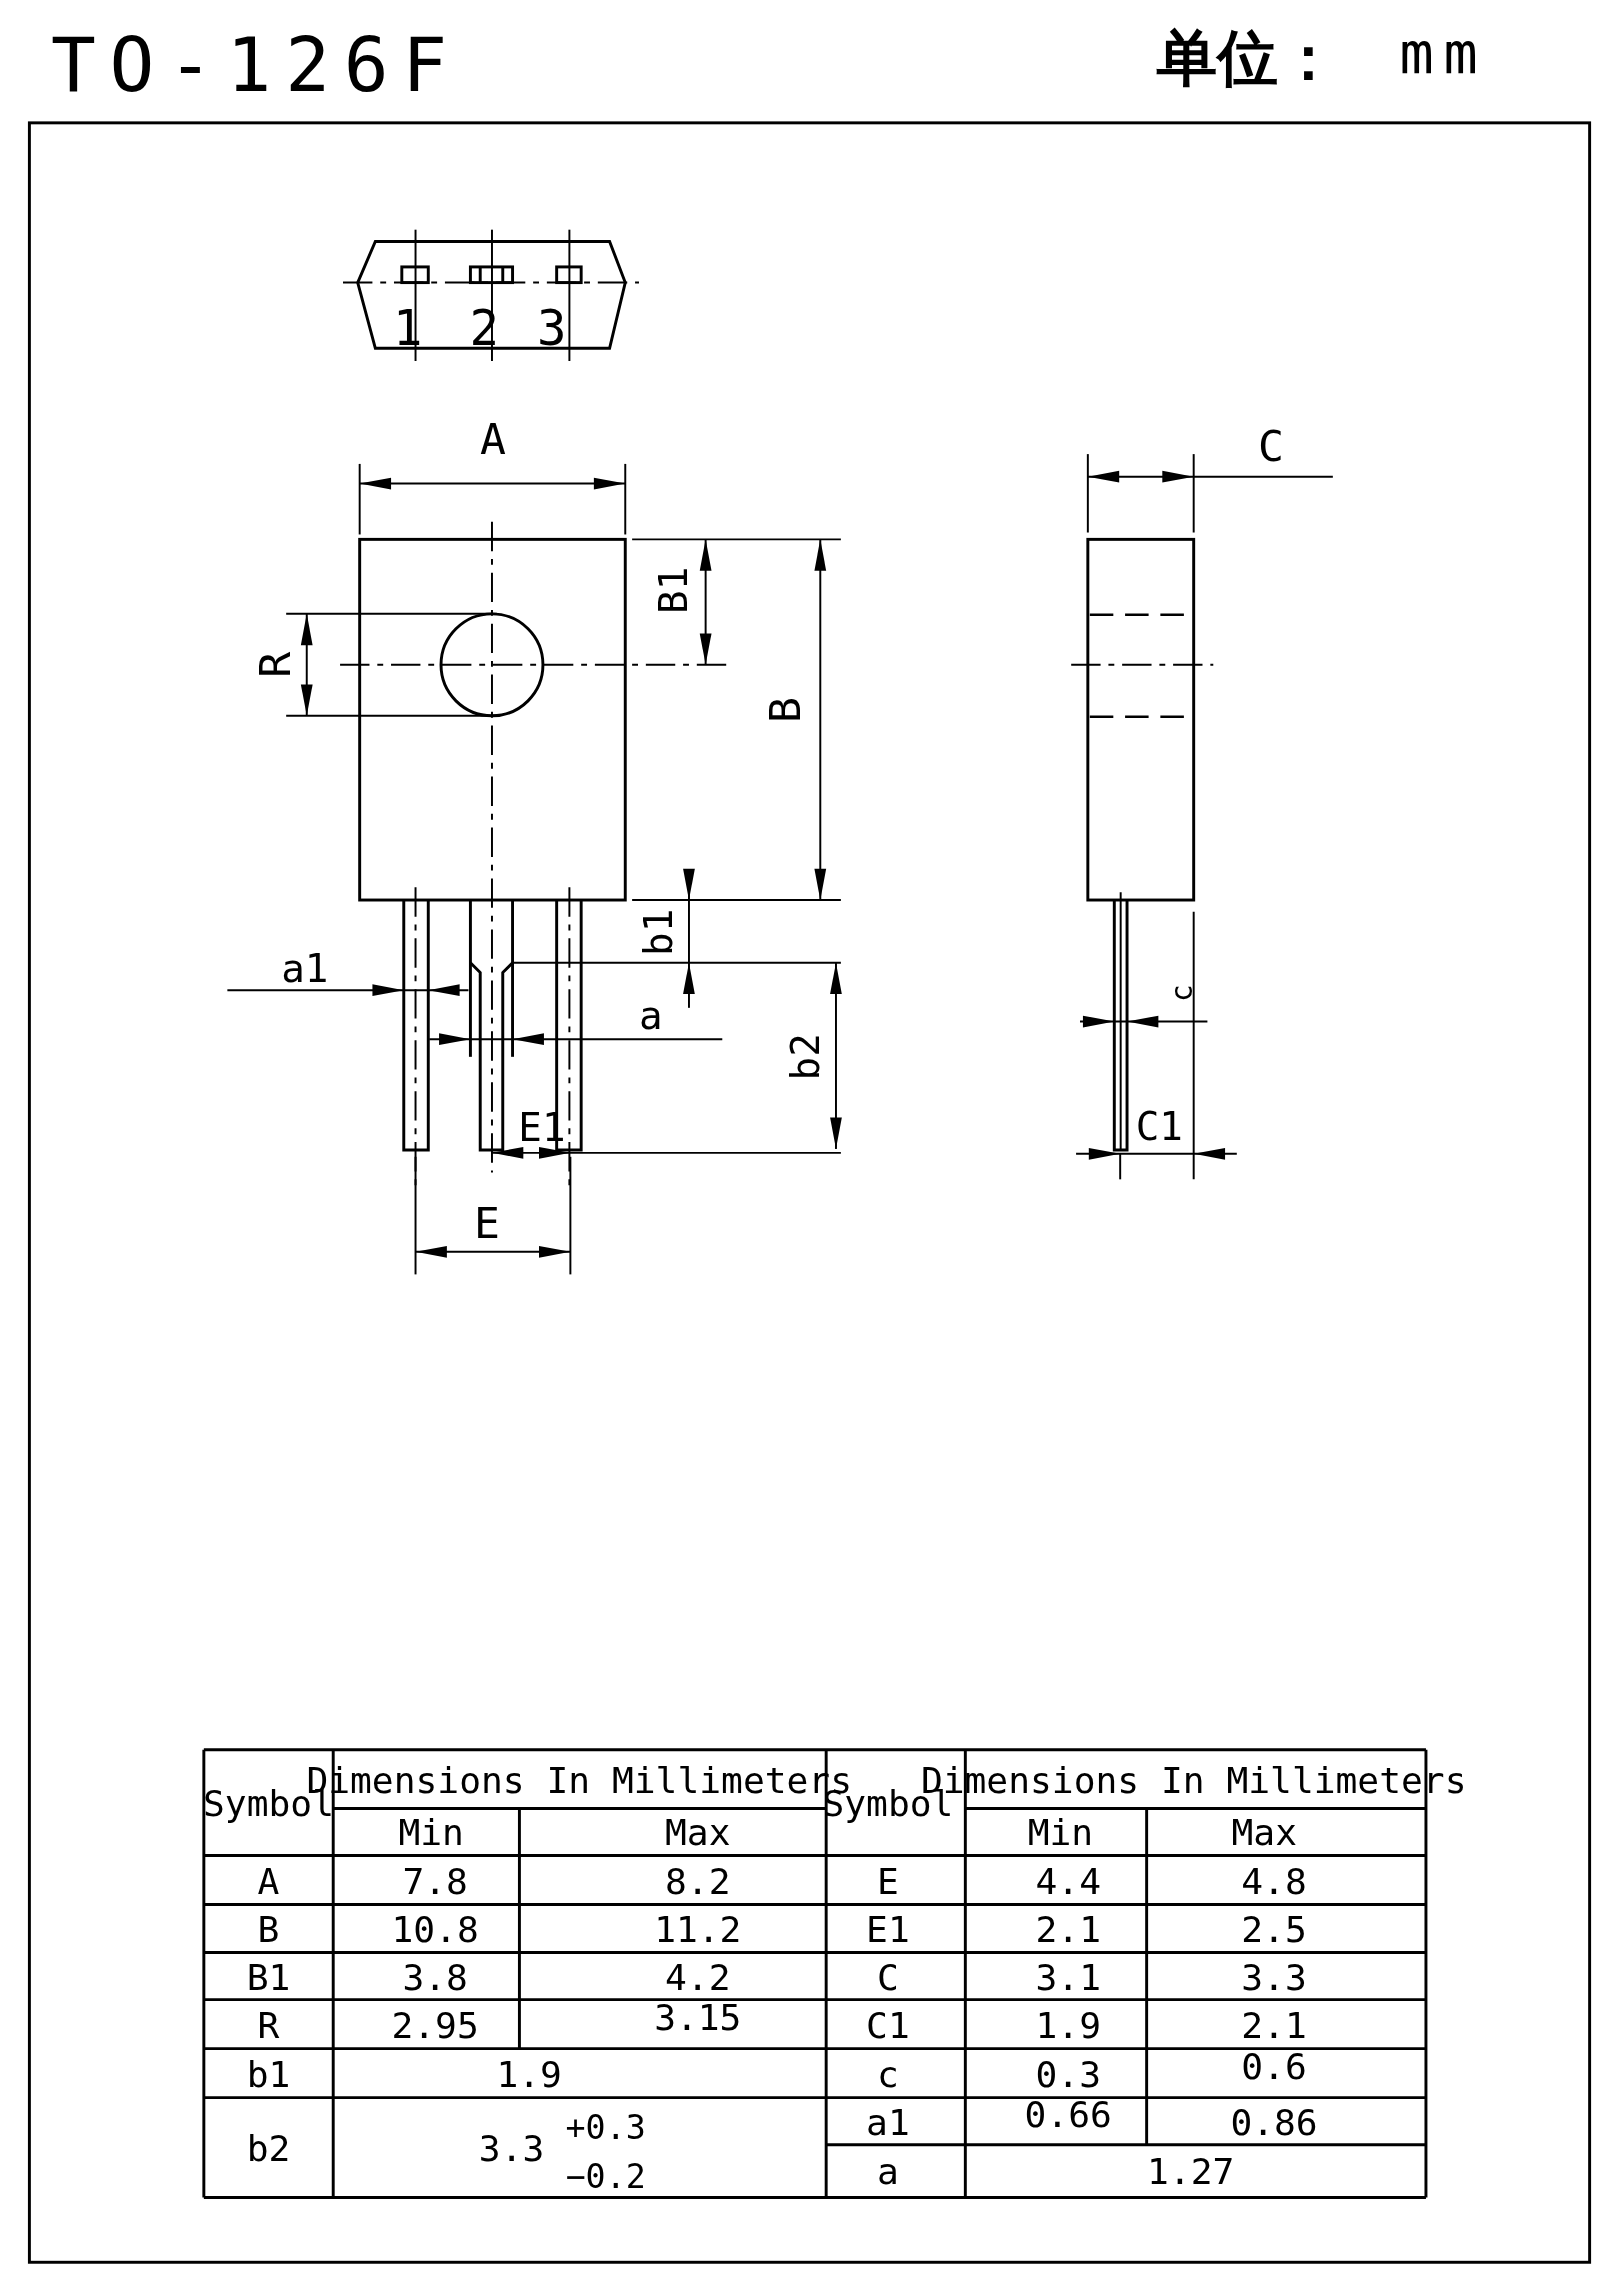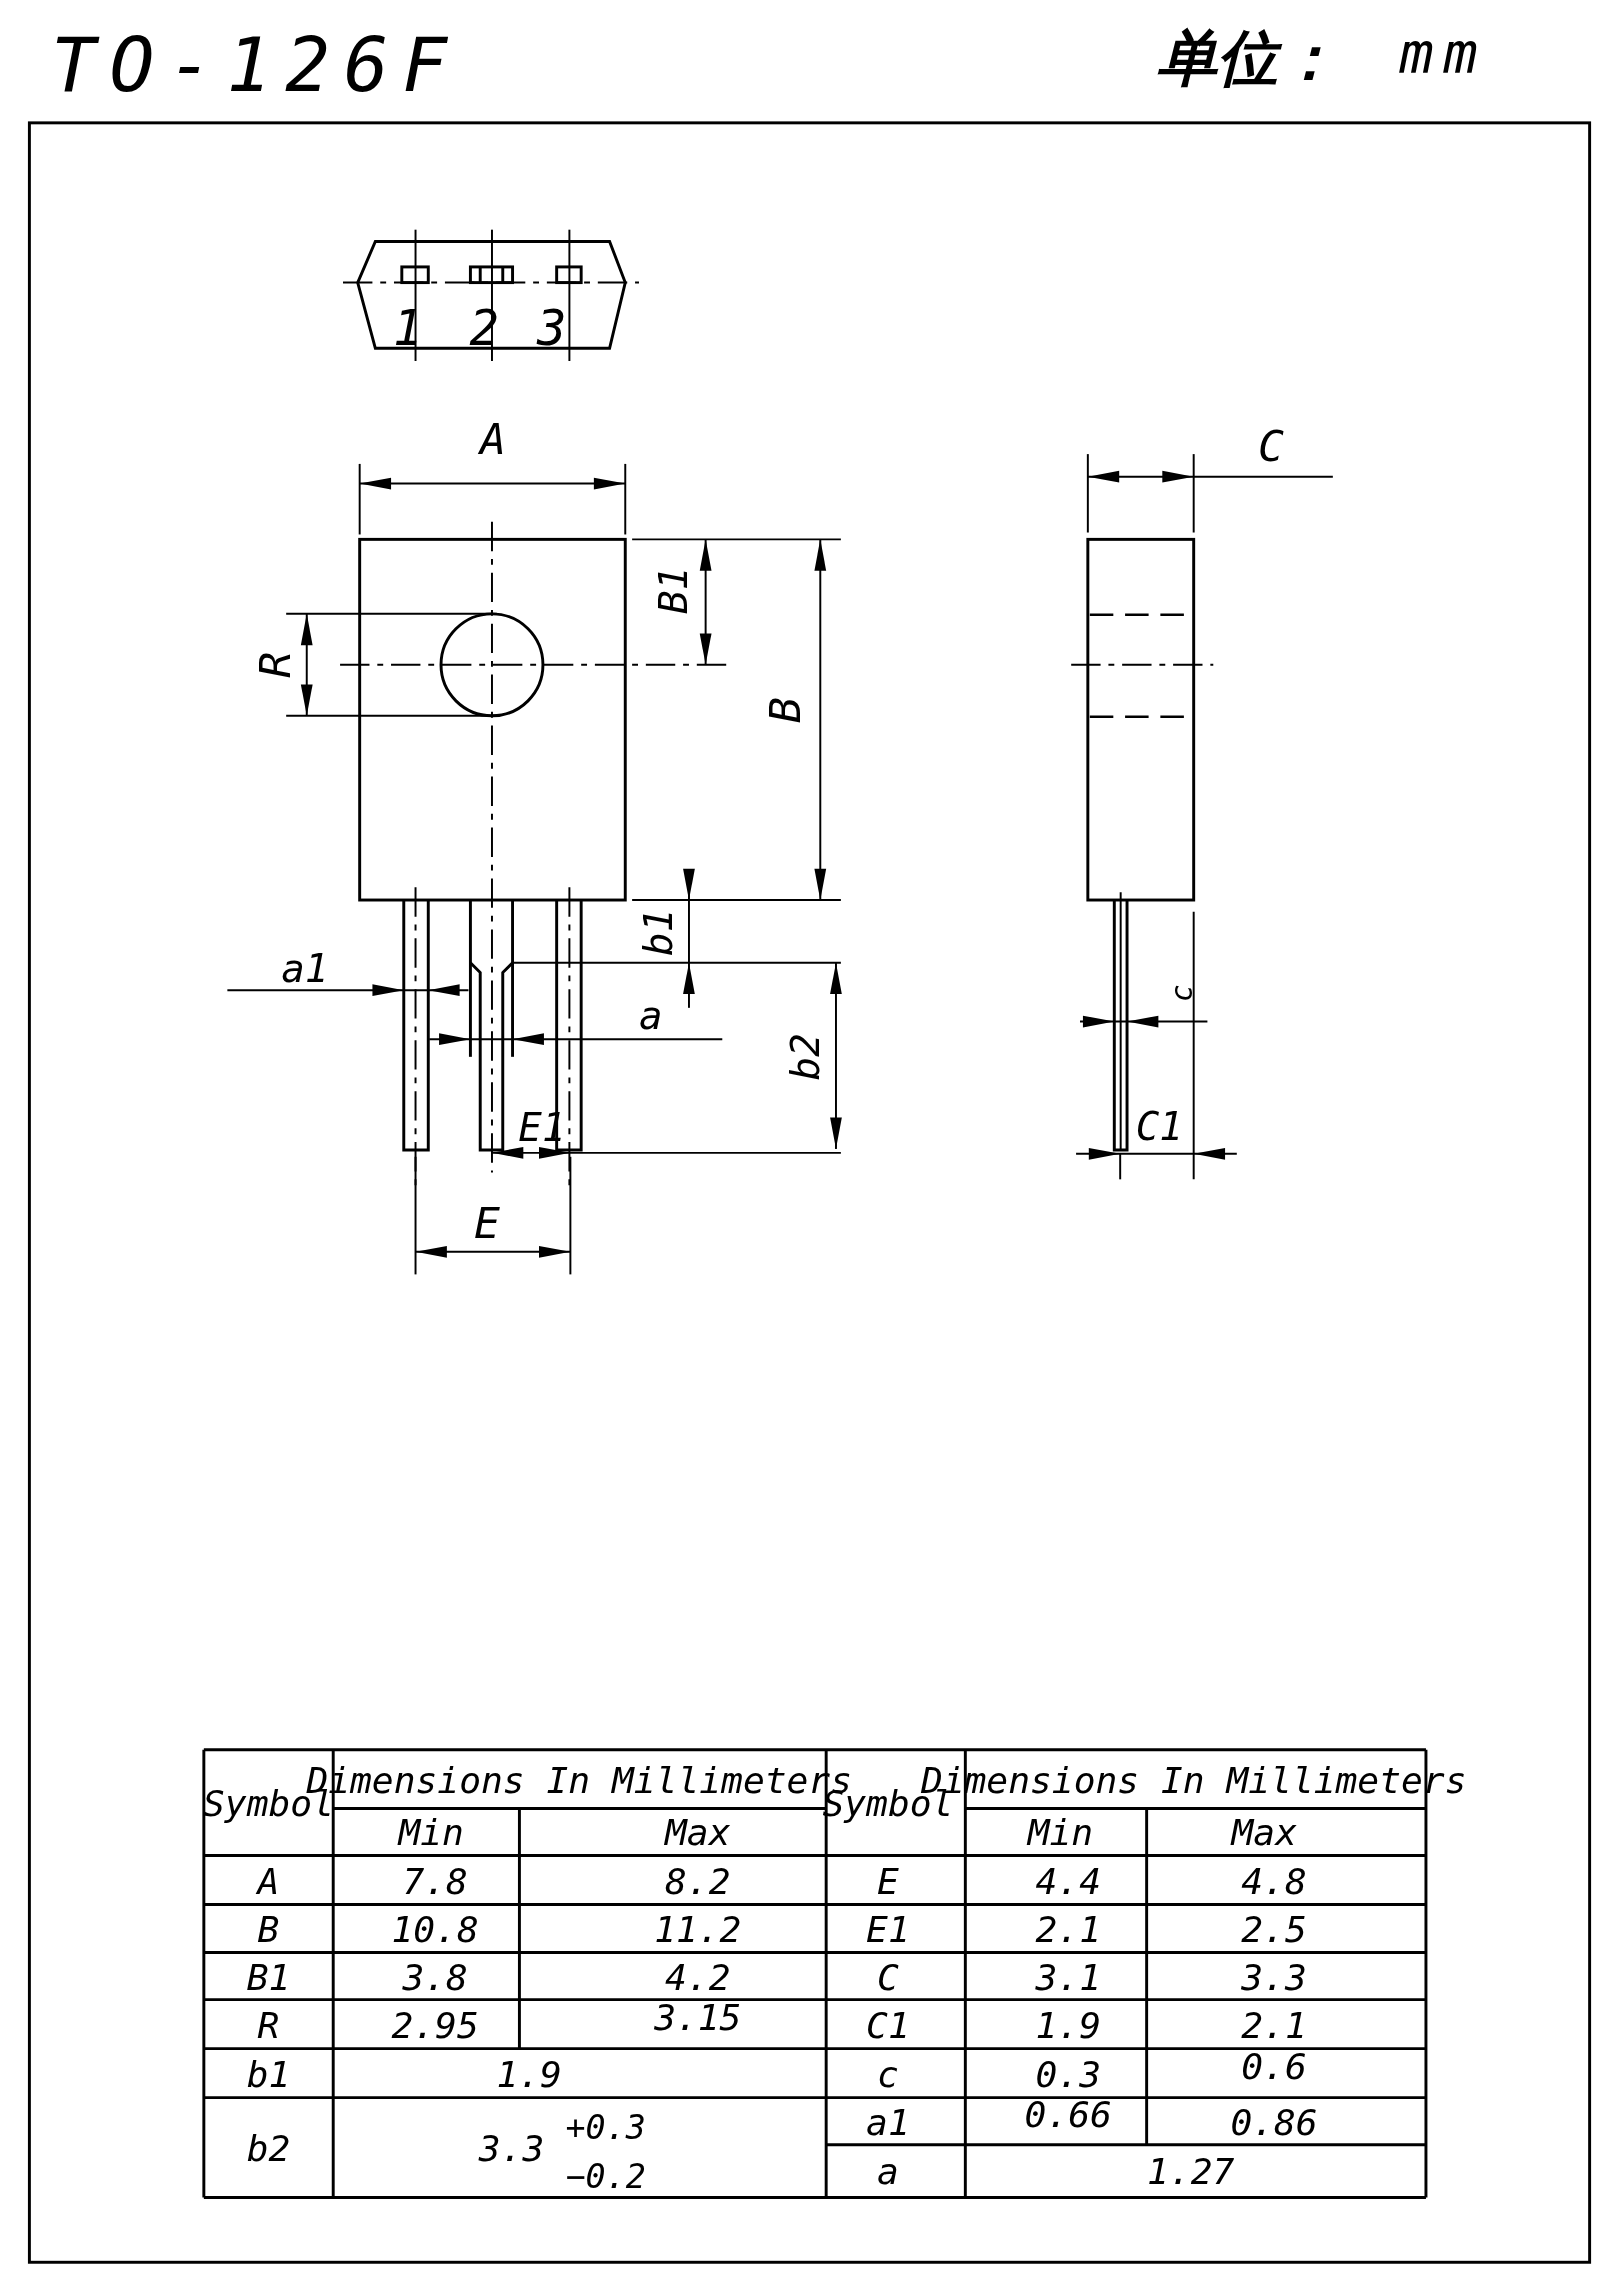--- a/index.html
+++ b/index.html
@@ -1,17 +1,17 @@
 <!DOCTYPE html>
 <html><head>
 <meta charset="utf-8">
 <style>
   html,body{margin:0;padding:0;background:#ffffff;}
   #canvas{position:relative;width:1620px;height:2293px;background:#ffffff;overflow:hidden;
-          font-family:"DejaVu Sans Mono", monospace;font-style:italic;}
+          font-family:"DejaVu Sans Mono", monospace;}
   svg{position:absolute;left:0;top:0;}
   svg text{fill:#000;}
   .obj{stroke:#000;stroke-width:3;fill:none;}
   .thin{stroke:#000;stroke-width:2;fill:none;}
   .cl{stroke:#000;stroke-width:2;fill:none;stroke-dasharray:30 8 6 8;}
   .hid{stroke:#000;stroke-width:2.5;fill:none;stroke-dasharray:24 12;}
   .arr{fill:#000;stroke:none;}
   .tgrid{stroke:#000;stroke-width:3;fill:none;}
   .lbl{font-size:44px;}
   .lbl2{font-size:40px;}

